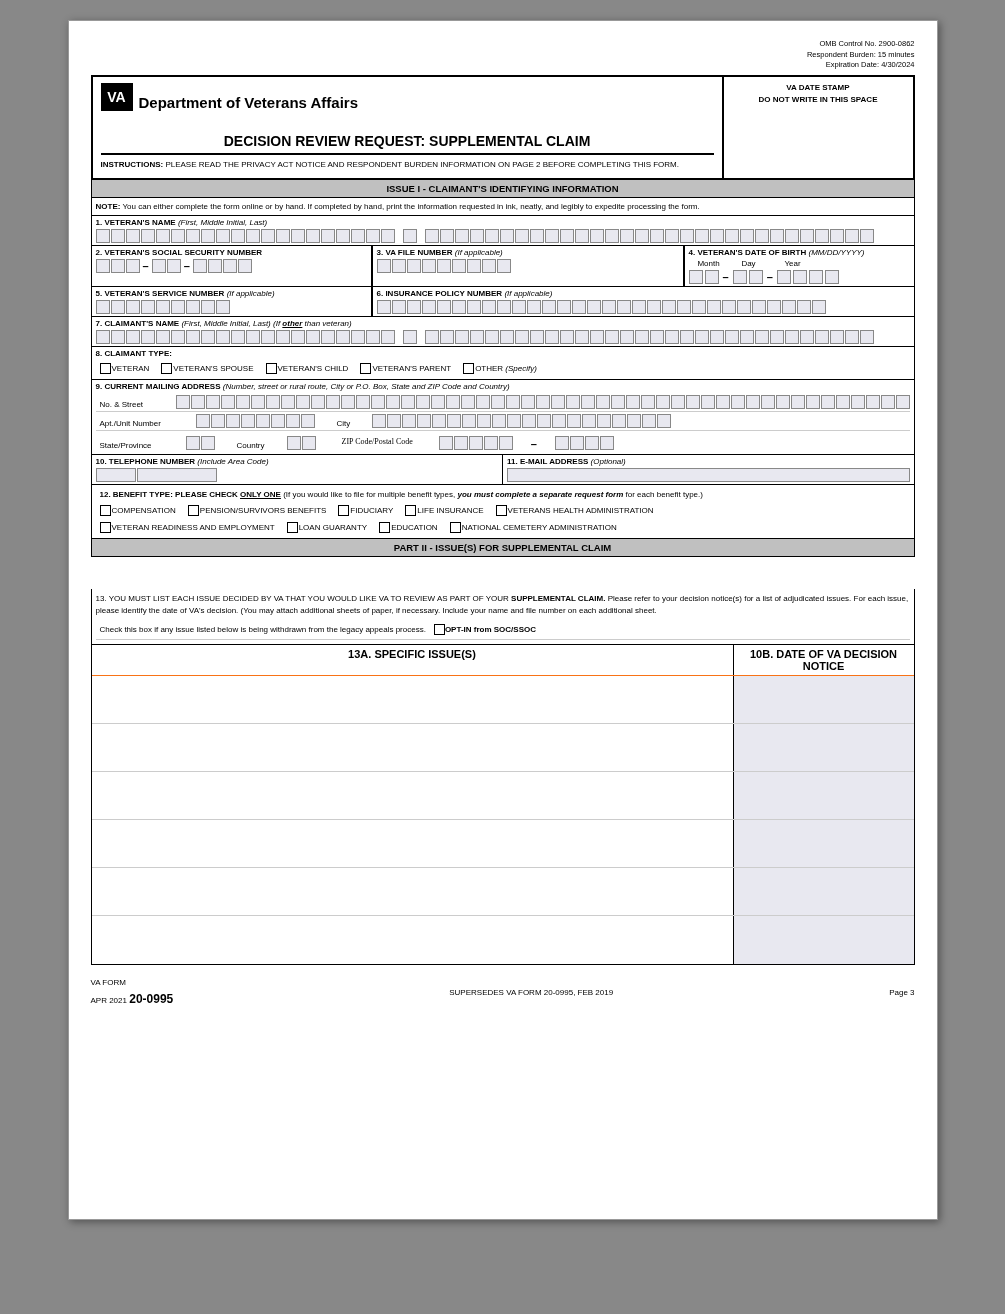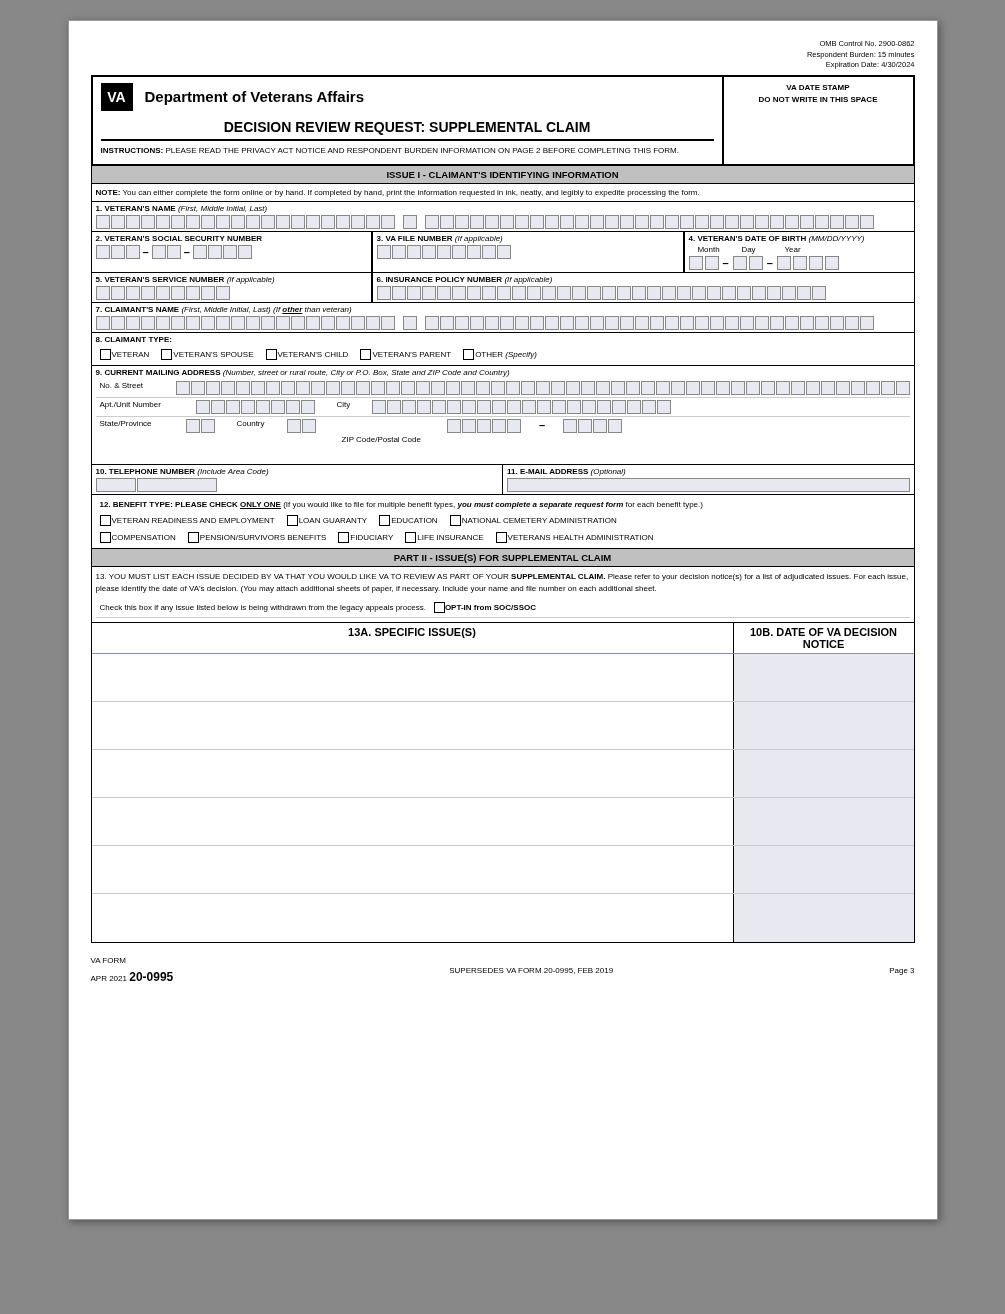--- a/index.html
+++ b/index.html
@@ -34,23 +34,23 @@
       border: 2px solid #000;
       margin-bottom: 0;
     }
     .header-left {
       flex: 1;
       padding: 6px 8px;
       border-right: 2px solid #000;
     }
     .va-logo-row {
       display: flex;
-      align-items: center;
-      gap: 12px;
-      margin-bottom: 2px;
+      align-items: flex-end;
+      gap: 6px;
+      margin-bottom: 16px;
     }
     .va-logo {
       width: 32px;
       height: 28px;
       background: #000;
       display: flex;
       align-items: center;
       justify-content: center;
       color: #fff;
       font-weight: bold;
@@ -145,21 +145,21 @@
       height: 11px;
       border: 1px solid #000;
       flex-shrink: 0;
       background: #fff;
     }
     .checkbox-label {
       font-size: 8px;
     }
     .addr-row {
       display: flex;
-      align-items: flex-start;
+      align-items: flex-end;
       border-bottom: 1px solid #ccc;
       padding: 2px 4px;
       gap: 16px;
     }
     .addr-row:last-child { border-bottom: none; }
     .addr-label {
       font-size: 8px;
       white-space: nowrap;
       min-width: 60px;
     }
@@ -179,20 +179,21 @@
       padding: 3px 0;
       border: 1px solid #000;
       border-top: none;
     }
     .issues-instruction {
       font-size: 8px;
       padding: 4px;
       border: 1px solid #000;
       border-top: none;
       line-height: 1.5;
+      margin-top: 32px;
     }
     .issues-instruction b { font-weight: bold; }
     .opt-in-row {
       display: flex;
       align-items: center;
       padding: 3px 4px;
       font-size: 8px;
       border-bottom: 1px solid #ccc;
     }
     
@@ -716,21 +717,21 @@
         <span style="font-size:8px;min-width:70px;">State/Province</span>
         <div style="display:flex;gap:1px;">
           <div class="input-box"></div>
           <div class="input-box"></div>
         </div>
         <span style="font-size:8px;margin:0 6px;">Country</span>
         <div style="display:flex;gap:1px;">
           <div class="input-box"></div>
           <div class="input-box"></div>
         </div>
-        <span style="font-size:8px;margin:16px 10px;">ZIP Code/Postal Code</span>
+        <span style="font-size:8px;margin:4px 10px;font-family:Liberation Serif, serif;">ZIP Code/Postal Code</span>
         <div style="display:flex;gap:1px;">
           <div class="input-box"></div>
           <div class="input-box"></div>
           <div class="input-box"></div>
           <div class="input-box"></div>
           <div class="input-box"></div>
         </div>
         <span class="dash">–</span>
         <div style="display:flex;gap:1px;">
           <div class="input-box"></div>
@@ -763,55 +764,55 @@
       <div class="benefit-row">
         <b>12. BENEFIT TYPE:</b>
         <b>PLEASE CHECK</b> <u><b>ONLY ONE</b></u>
         <span>(If you would like to file for multiple benefit types,</span>
         <i><b>you must complete a separate request form</b></i>
         <span>for each benefit type.)</span>
       </div>
       <div class="checkbox-row">
         <div class="checkbox-item">
           <div class="checkbox-box"></div>
+          <span class="checkbox-label">COMPENSATION</span>
+        </div>
+        <div class="checkbox-item">
+          <div class="checkbox-box"></div>
+          <span class="checkbox-label">PENSION/SURVIVORS BENEFITS</span>
+        </div>
+        <div class="checkbox-item">
+          <div class="checkbox-box"></div>
+          <span class="checkbox-label">FIDUCIARY</span>
+        </div>
+        <div class="checkbox-item">
+          <div class="checkbox-box"></div>
+          <span class="checkbox-label">LIFE INSURANCE</span>
+        </div>
+        <div class="checkbox-item">
+          <div class="checkbox-box"></div>
+          <span class="checkbox-label">VETERANS HEALTH ADMINISTRATION</span>
+        </div>
+      </div>
+      <div class="checkbox-row">
+        <div class="checkbox-item">
+          <div class="checkbox-box"></div>
           <span class="checkbox-label">VETERAN READINESS AND EMPLOYMENT</span>
         </div>
         <div class="checkbox-item">
           <div class="checkbox-box"></div>
           <span class="checkbox-label">LOAN GUARANTY</span>
         </div>
         <div class="checkbox-item">
           <div class="checkbox-box"></div>
           <span class="checkbox-label">EDUCATION</span>
         </div>
         <div class="checkbox-item">
           <div class="checkbox-box"></div>
           <span class="checkbox-label">NATIONAL CEMETERY ADMINISTRATION</span>
-        </div>
-      </div>
-      <div class="checkbox-row">
-        <div class="checkbox-item">
-          <div class="checkbox-box"></div>
-          <span class="checkbox-label">COMPENSATION</span>
-        </div>
-        <div class="checkbox-item">
-          <div class="checkbox-box"></div>
-          <span class="checkbox-label">PENSION/SURVIVORS BENEFITS</span>
-        </div>
-        <div class="checkbox-item">
-          <div class="checkbox-box"></div>
-          <span class="checkbox-label">FIDUCIARY</span>
-        </div>
-        <div class="checkbox-item">
-          <div class="checkbox-box"></div>
-          <span class="checkbox-label">LIFE INSURANCE</span>
-        </div>
-        <div class="checkbox-item">
-          <div class="checkbox-box"></div>
-          <span class="checkbox-label">VETERANS HEALTH ADMINISTRATION</span>
         </div>
       </div>
     </div>
   </div>
 
   <div class="part2-header">PART II - ISSUE(S) FOR SUPPLEMENTAL CLAIM</div>
 
   <div class="issues-instruction">
     <span>13.  YOU MUST LIST EACH ISSUE DECIDED BY VA THAT YOU WOULD LIKE VA TO REVIEW AS PART OF YOUR</span> <b>SUPPLEMENTAL CLAIM.</b><span> Please refer to your decision notice(s) for a list of adjudicated issues.  For each issue, please identify the date of VA's decision. (You may attach additional sheets of paper, if necessary. Include your name and file number on each additional sheet.</span>
     <div class="opt-in-row" style="margin-top:4px;">

